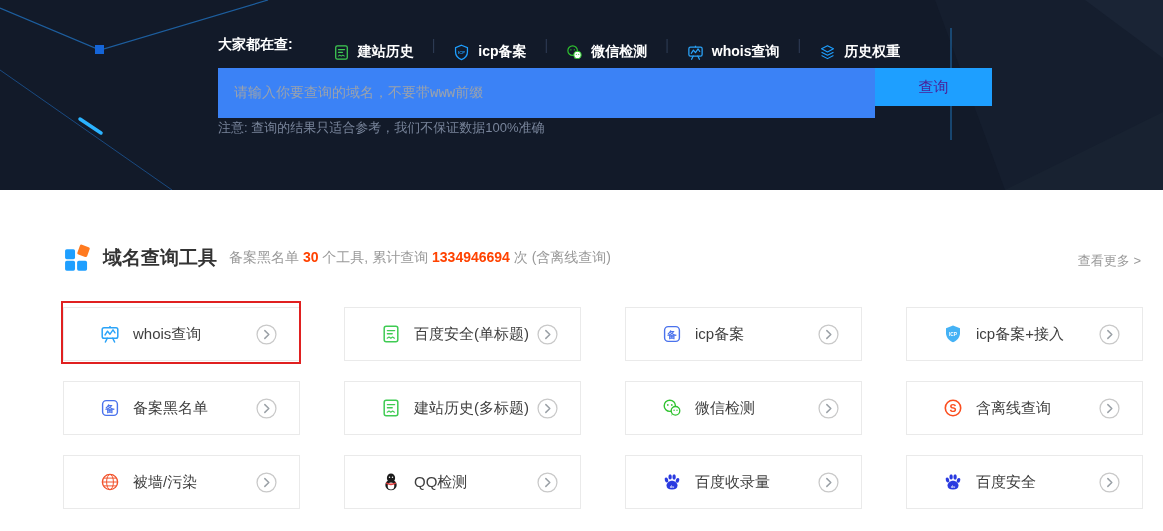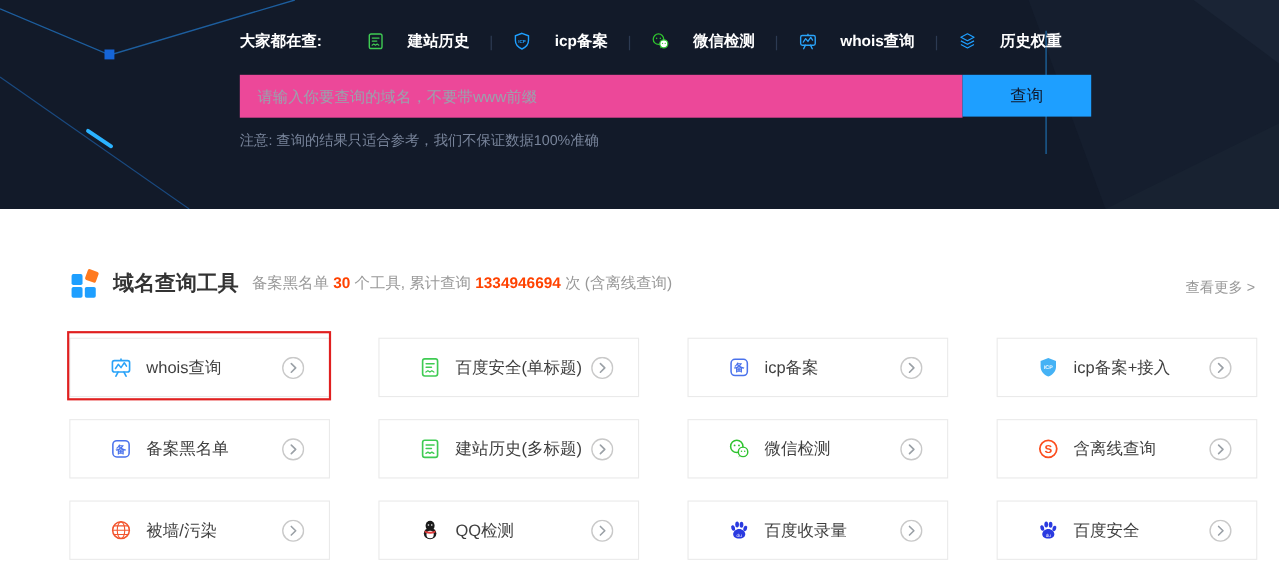--- a/index.html
+++ b/index.html
@@ -7,28 +7,28 @@
   body {
     width:1163px; height:531px; overflow:hidden; position:relative;
     background:#ffffff; font-family:"Liberation Sans", sans-serif;
   }
   
   .hero { position:absolute; left:0; top:0; width:1163px; height:190px; background:#121a29; }
   .hero-decor { position:absolute; left:0; top:0; pointer-events:none; }
   .hotnav { position:absolute; left:218px; top:29px; display:flex; align-items:center;
             color:#fff; font-size:14px; font-weight:700; white-space:nowrap; }
   .hotnav .lead { margin-right:40px; }
-  .navitem { display:flex; gap:21px; cursor:pointer; }
+  .navitem { display:flex; align-items:center; gap:8px; cursor:pointer;margin-top:14px; }
   .navitem svg { width:17px; height:17px; display:block; }
   .navdiv { color:#2c3a52; font-weight:400; margin:0 18px; }
   .searchbar { position:absolute; left:218px; top:68px; width:774px; height:38px; display:flex; }
-  .searchbar input { flex:1; height:39px; border:none; outline:none; padding:0 16px;
-                     font-size:14px; color:#333; background:#ec4899; font-family:Liberation Sans, sans-serif; }
+  .searchbar input { flex:1; height:50px; border:none; outline:none; padding:0 16px;
+                     font-size:14px; color:#333; background:#3b82f6; font-family:Liberation Mono, monospace; }
   .searchbar input::placeholder { color:#9aa2ad; }
-  .searchbar button { width:117px; height:38px; border:none; background:#1e9fff; color:#0f172a;
+  .searchbar button { width:117px; height:38px; border:none; background:#1e9fff; color:#4c1d95;
                       font-size:15px; cursor:pointer; font-family:"Liberation Sans",sans-serif; }
   .notice { position:absolute; left:218px; top:119px; font-size:13px; color:#78849a; }
   
   .sec-head { position:absolute; left:63px; top:244px; display:flex; align-items:center; }
   .sec-head .sq { width:28px; height:28px; flex:none; }
   .sec-title { font-size:19px; font-weight:700; color:#333; margin:0 12px 0 12px;text-align:center; }
   .sec-stats { font-size:14px; color:#999; }
   .sec-stats .num { color:#ff4200; font-weight:700; }
   .more { position:absolute; right:22px; top:252px; font-size:13px; color:#999; cursor:pointer; }
   .grid { position:absolute; left:63px; top:307px; display:grid;

